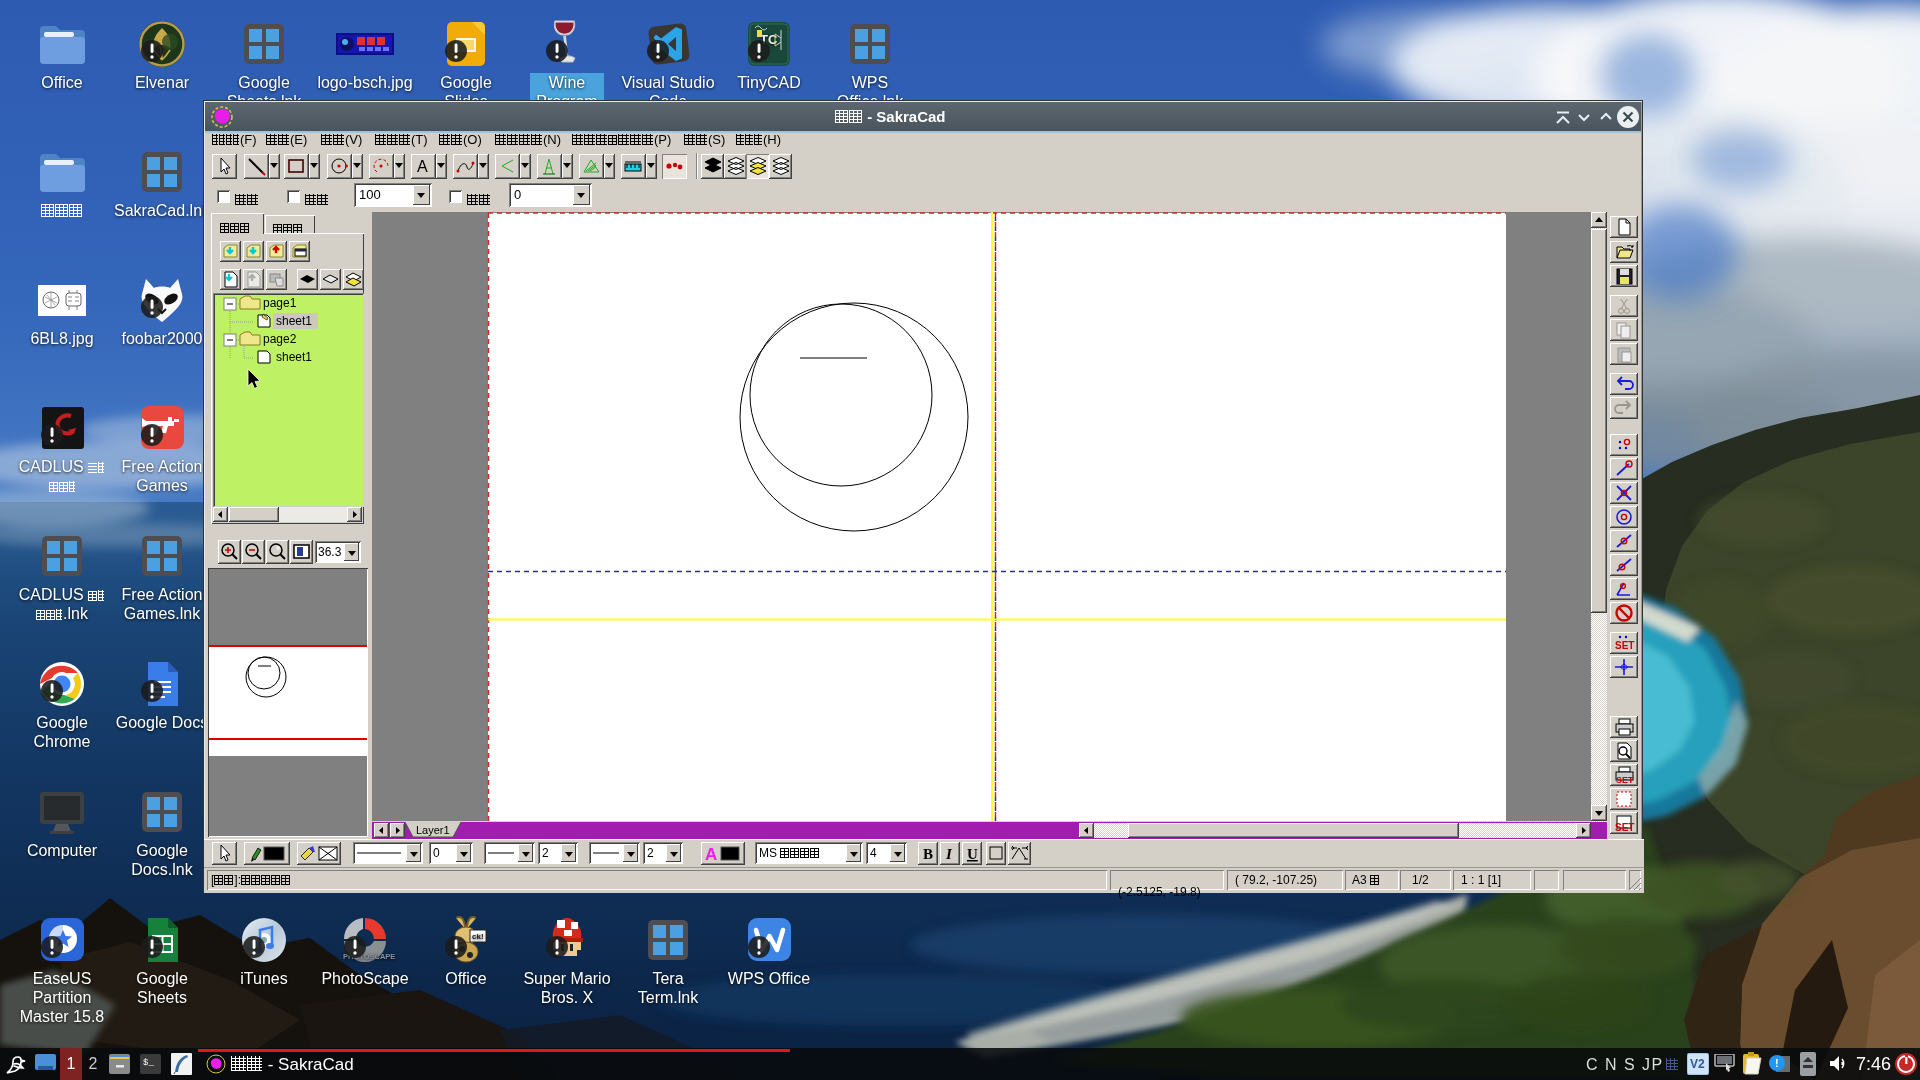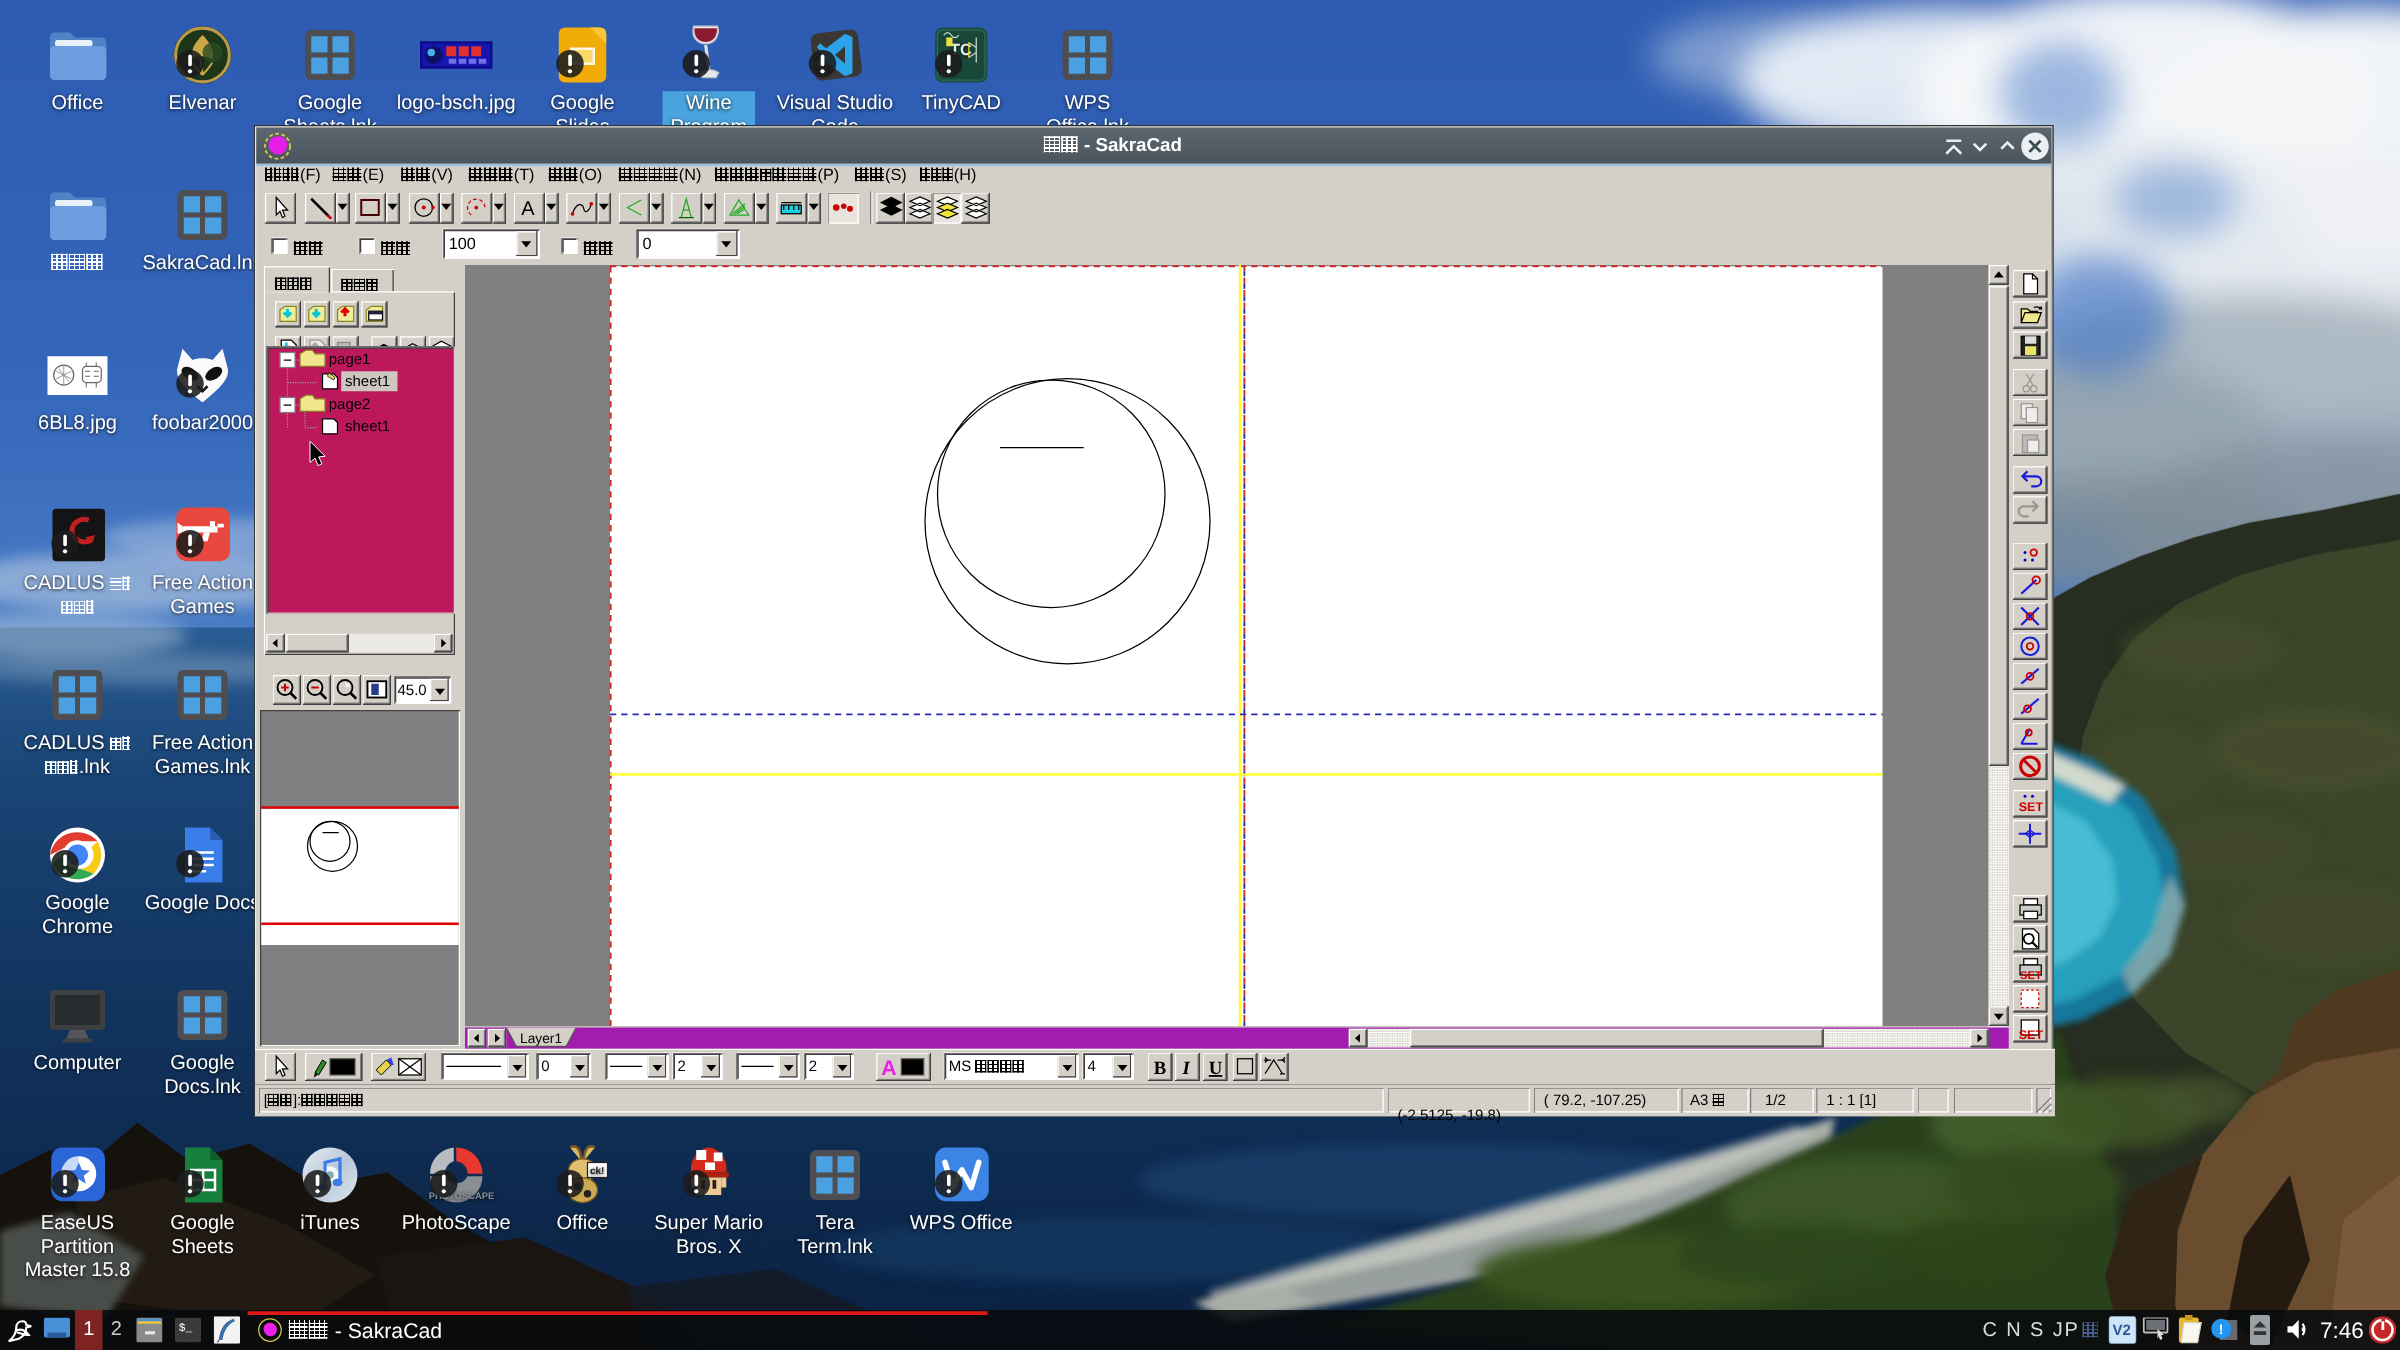--- a/index.html
+++ b/index.html
@@ -624,21 +624,21 @@
           <path d="M3,10 l7,-4 8,4 -7,4 Z" fill="#000"></path>
         </svg></div>
   <div class="btn" style="left:116px;top:168px;width:21px;height:21px"><svg width="21" height="21">
           <path d="M3,10 l7,-4 8,4 -7,4 Z" fill="#e8e8e8" stroke="#000"></path>
         </svg></div>
   <div class="btn" style="left:139px;top:168px;width:21px;height:21px"><svg width="21" height="21">
           <path d="M3,8 l7,-4 8,4 -7,4 Z" fill="#fff" stroke="#000"></path>
           <path d="M3,13 l7,-4 8,4 -7,4 Z" fill="#f2e23a" stroke="#000"></path>
         </svg></div>
 
-  <div style="position:absolute;left:9px;top:176px;width:151px;height:214px;background:#be185d;box-shadow:inset 1px 1px 0 #808080,inset -1px -1px 0 #d4d0c8,inset 2px 2px 0 #404040;overflow:hidden;font-size:12px">
+  <div style="position:absolute;left:9px;top:192px;width:151px;height:214px;background:#bef264;box-shadow:inset 1px 1px 0 #808080,inset -1px -1px 0 #d4d0c8,inset 2px 2px 0 #404040;overflow:hidden;font-size:12px">
    <svg width="149" height="214">
     <g stroke="#999" stroke-dasharray="1 1" fill="none">
      <path d="M17,18 V65"></path>
             <path d="M17,11 H26"></path>
             <path d="M17,29 H40"></path>
             <path d="M17,47 H26"></path>
             <path d="M31,53 V65 H40"></path>
     </g>
     <rect x="11" y="5" width="12" height="12" fill="#fff" stroke="#808080"></rect>
           <path d="M14,11 h6" stroke="#000"></path>
@@ -681,21 +681,21 @@
   <div class="btn" style="left:62px;top:439px;width:23px;height:24px"><svg width="23" height="24">
           <circle cx="10" cy="10" r="6" fill="none" stroke="#000" stroke-width="1.5"></circle>
           <path d="M14,14 l5,5" stroke="#000" stroke-width="2"></path>
           <circle cx="12" cy="8" r="2" fill="#eee"></circle>
         </svg></div>
   <div class="btn" style="left:86px;top:439px;width:23px;height:24px"><svg width="23" height="24">
           <rect x="4" y="5" width="15" height="13" fill="#fff" stroke="#000" stroke-width="1.5"></rect>
           <rect x="7" y="7" width="6" height="9" fill="#2a3c8c"></rect>
         </svg></div>
   <div class="combo" style="left:111px;top:440px;width:46px;height:22px;font-size:12px">
-        <span style="position:absolute;left:3px;top:4px">45.0</span>
+        <span style="position:absolute;left:3px;top:4px">36.3</span>
         <span class="dd" style="width:15px"></span>
       </div>
 
   <div style="position:absolute;left:4px;top:467px;width:160px;height:269px;background:#808080;box-shadow:inset 1px 1px 0 #404040,inset -1px -1px 0 #fff">
    <div style="position:absolute;left:1px;top:79px;width:158px;height:109px;background:#fff"></div>
    <div style="position:absolute;left:1px;top:77px;width:158px;height:2px;background:#d00"></div>
    <div style="position:absolute;left:1px;top:170px;width:158px;height:2px;background:#d00"></div>
    <svg style="position:absolute;left:1px;top:79px" width="158" height="109">
     <circle cx="57" cy="30" r="20" fill="none" stroke="#000"></circle>
     <circle cx="55" cy="26" r="16" fill="none" stroke="#000"></circle>

